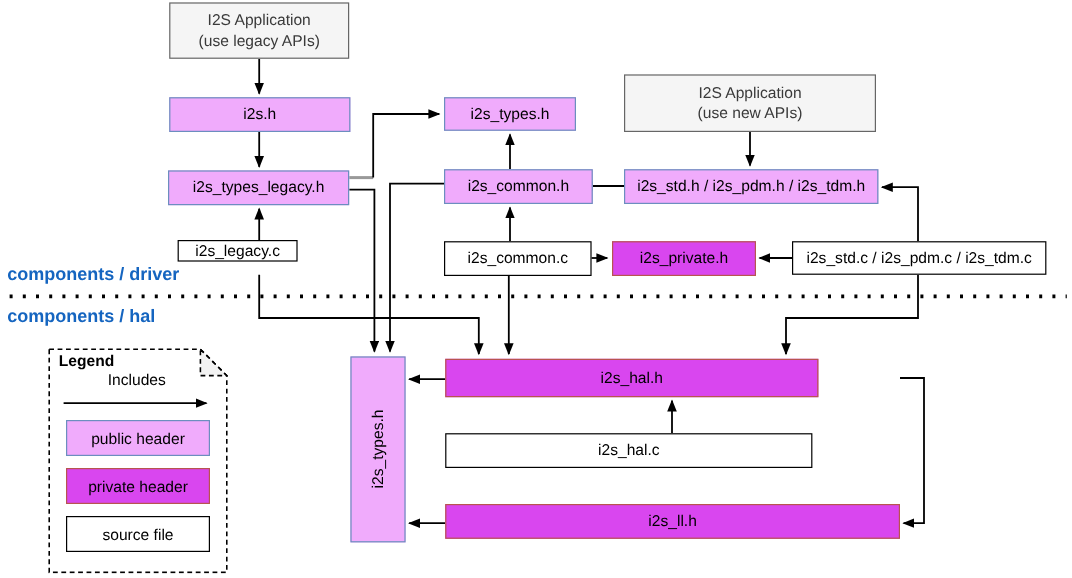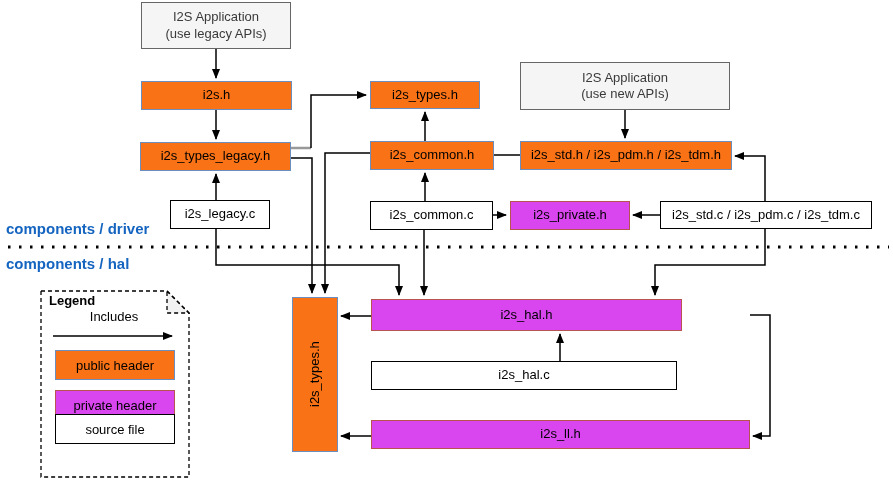--- a/index.html
+++ b/index.html
@@ -6,21 +6,21 @@
   .canvas {
     position:relative; width:893px; height:482px; background:#fff;
     font-family:"Liberation Sans", sans-serif; overflow:hidden;
   }
   svg.wires { position:absolute; left:0; top:0; width:893px; height:482px; }
   .node {
     position:absolute; box-sizing:border-box;
     display:flex; align-items:center; justify-content:center;
     font-size:13px; color:#000; text-align:center; line-height:1.25;
   }
-  .blue  { background:#f97316; border:1.4px solid #6c8ebf; }
+  .blue  { background:#f0abfc; border:1.4px solid #6c8ebf; }
   .red   { background:#d946ef; border:1.4px solid #b85450; }
   .white { background:#ffffff; border:1.4px solid #000000; }
   .gray  { background:#f5f5f5; border:1.4px solid #666666; color:#3a3a3a; }
   .vertical span { transform:rotate(-90deg); white-space:nowrap; display:block; }
   .section-label {
     position:absolute; font-size:15px; font-weight:bold; color:#1565c0; white-space:nowrap;
   }
   .legend {
     position:absolute; left:40px; top:290px; width:150px; height:188px;
   }
@@ -77,21 +77,21 @@
   </div>
 
   <div class="node blue" style="left:141px; top:81px; width:151px; height:29px;">
     <span>i2s.h</span>
   </div>
 
   <div class="node blue" style="left:140px; top:142px; width:151px; height:29px;">
     <span>i2s_types_legacy.h</span>
   </div>
 
-  <div class="node white" style="left:170px; top:200px; width:100px; height:29px;">
+  <div class="node white" style="left:148px; top:200px; width:100px; height:18px;">
     <span>i2s_legacy.c</span>
   </div>
 
   <div class="node blue" style="left:370px; top:81px; width:110px; height:28px;">
     <span>i2s_types.h</span>
   </div>
 
   <div class="node blue" style="left:370px; top:141px; width:124px; height:29px;">
     <span>i2s_common.h</span>
   </div>
@@ -145,18 +145,18 @@
       <line x1="13" y1="46" x2="132" y2="46" stroke="#000" stroke-width="1.5" marker-end="url(#arrow)"></line>
     </svg>
     <div class="legend-title">Legend</div>
     <div class="legend-includes">Includes</div>
     <div class="legend-swatch blue" style="top:60px;">
       <span>public header</span>
     </div>
     <div class="legend-swatch red" style="top:100px;">
       <span>private header</span>
     </div>
-    <div class="legend-swatch white" style="top:124px;">
+    <div class="legend-swatch white" style="top:140px;">
       <span>source file</span>
     </div>
   </div>
 
 </div>
 
 </body></html>

